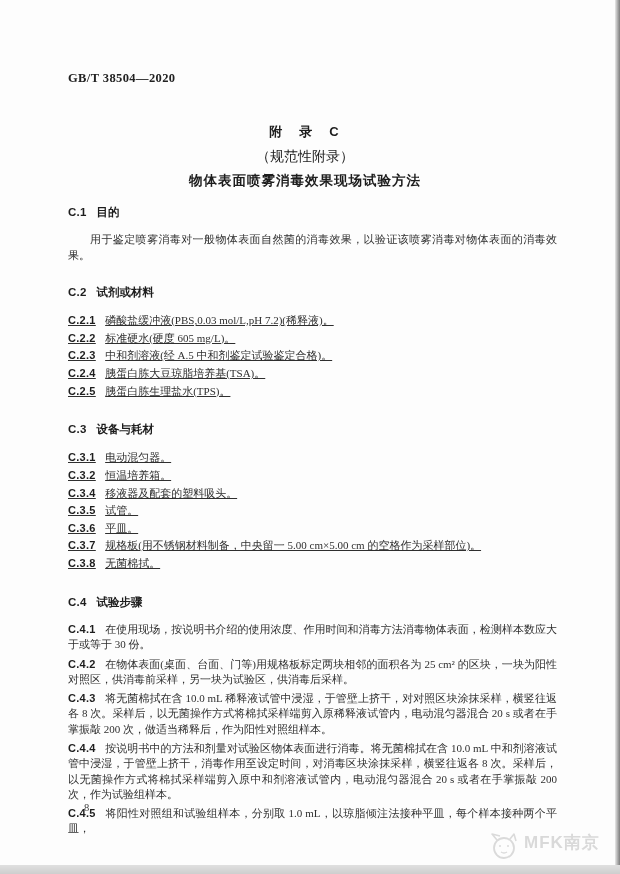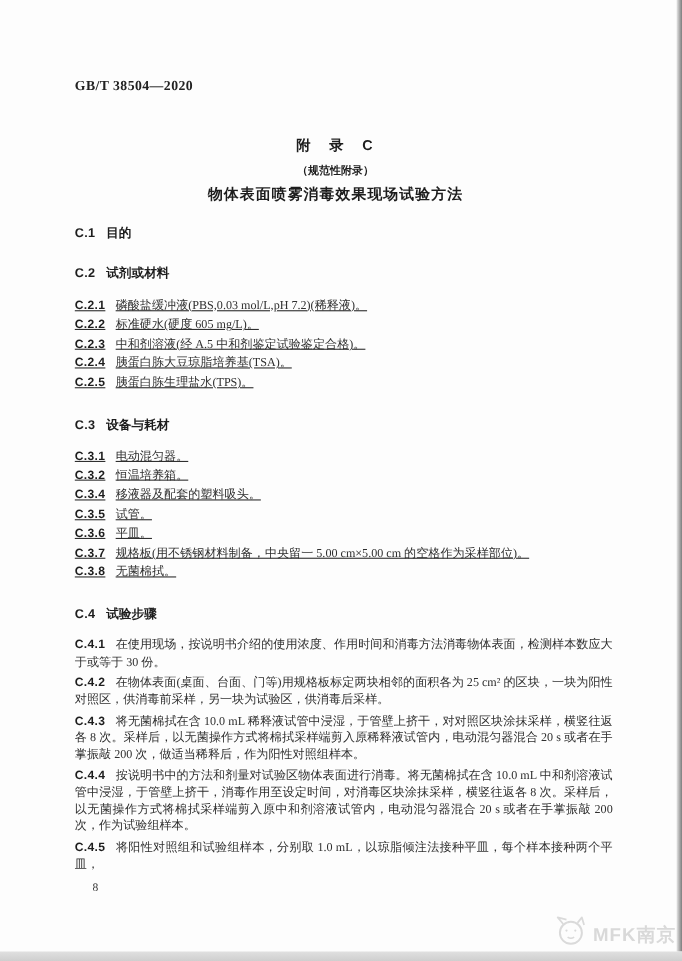--- a/index.html
+++ b/index.html
@@ -21,21 +21,21 @@
     font-size: 12.5px; font-weight: bold; letter-spacing: 0.4px;
     color: #222;
   }
   .title-block {
     position: absolute; top: 123px; left: 0; right: 10px;
     text-align: center;
     font-family: "Liberation Sans", "DejaVu Sans", sans-serif;
     color: #1d1d1d;
   }
   .t1 { font-size: 13px; font-weight: bold; letter-spacing: 2px; }
-  .t2 { font-size: 10px; font-weight: bold; margin-top: 7px; }
+  .t2 { font-size: 14px; font-weight: normal; margin-top: 7px; }
   .t3 { font-size: 13.5px; font-weight: bold; margin-top: 6px; letter-spacing: 1px; }
 
   .content {
     position: absolute; top: 199px; left: 68px; width: 489px;
     font-size: 11px; line-height: 15.3px;
   }
   .content p { margin: 0; }
   .num {
     font-weight: bold;
     font-family: "Liberation Sans", "DejaVu Sans", sans-serif;
@@ -51,22 +51,22 @@
   p.heading:first-child { margin-top: 6px; }
   p.indent { text-indent: 2em; text-align: justify; }
   p.item { line-height: 17.6px; text-align: justify; text-decoration: underline; }
   p.para { text-align: justify; margin-bottom: 4px; }
 
   .page-number {
     position: absolute; left: 84px; top: 802px;
     font-size: 10.5px; color: #3a3a3a;
   }
   .watermark {
-    position: absolute; left: 502px; top: 831px;
-    display: flex; align-items: flex-end; gap: 5px;
+    position: absolute; left: 487px; top: 831px;
+    display: flex; align-items: flex-start; gap: 5px;
     color: #d9d9d9;
   }
   .wm-text {
     font-family: "Liberation Sans", "DejaVu Sans", sans-serif;
     font-size: 17px; font-weight: bold; letter-spacing: 1px;
     color: #d9d9d9;
   }
   .right-edge {
     position: absolute; right: 0; top: 0; width: 5px; height: 865px;
     background: linear-gradient(to right, #e9e9e9 0%, #ababab 55%, #7d7d7d 100%);
@@ -84,20 +84,21 @@
   <div class="doc-header">GB/T 38504—2020</div>
 
   <div class="title-block">
     <div class="t1">附　录　C</div>
     <div class="t2">（规范性附录）</div>
     <div class="t3">物体表面喷雾消毒效果现场试验方法</div>
   </div>
 
   <div class="content" id="content">
       <p class="heading"><span class="num">C.1</span><span>目的</span></p>
+      <p class="indent"><span>用于鉴定喷雾消毒对一般物体表面自然菌的消毒效果，以验证该喷雾消毒对物体表面的消毒效果。</span></p>
       <p class="heading"><span class="num">C.2</span><span>试剂或材料</span></p>
       <p class="item"><span class="num">C.2.1</span><span>磷酸盐缓冲液(PBS,0.03 mol/L,pH 7.2)(稀释液)。</span></p>
       <p class="item"><span class="num">C.2.2</span><span>标准硬水(硬度 605 mg/L)。</span></p>
       <p class="item"><span class="num">C.2.3</span><span>中和剂溶液(经 A.5 中和剂鉴定试验鉴定合格)。</span></p>
       <p class="item"><span class="num">C.2.4</span><span>胰蛋白胨大豆琼脂培养基(TSA)。</span></p>
       <p class="item"><span class="num">C.2.5</span><span>胰蛋白胨生理盐水(TPS)。</span></p>
       <p class="heading"><span class="num">C.3</span><span>设备与耗材</span></p>
       <p class="item"><span class="num">C.3.1</span><span>电动混匀器。</span></p>
       <p class="item"><span class="num">C.3.2</span><span>恒温培养箱。</span></p>
       <p class="item"><span class="num">C.3.4</span><span>移液器及配套的塑料吸头。</span></p>

